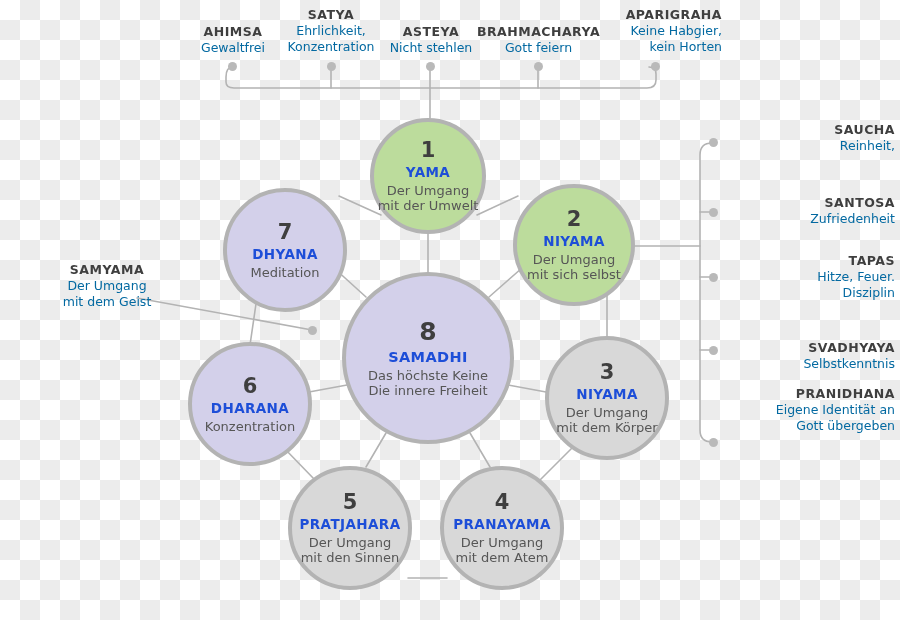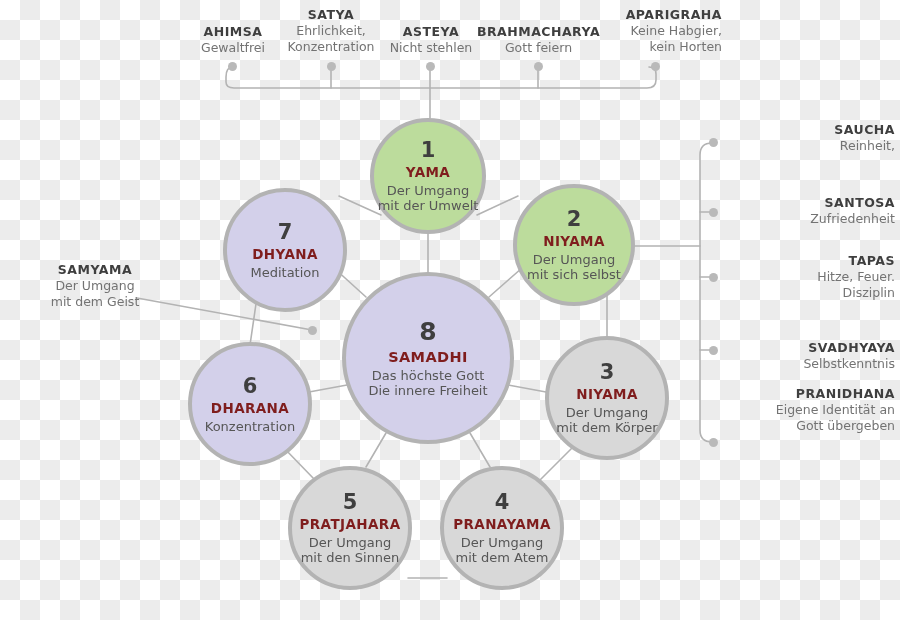--- a/index.html
+++ b/index.html
@@ -24,32 +24,32 @@
     border-radius:50%;
     box-sizing:border-box;
     border:4px solid #b3b3b3;
     display:flex;flex-direction:column;
     align-items:center;justify-content:center;
     text-align:center;
     color:#4d4d4d;
     line-height:1.18;
   }
   .node .num{font-size:21px;font-weight:bold;color:#3f3f3f;margin-bottom:2px;}
-  .node .name{font-size:13.5px;font-weight:bold;letter-spacing:.4px;color:#7f1d1d;margin-bottom:2px;}
+  .node .name{font-size:13.5px;font-weight:bold;letter-spacing:.4px;color:#1d4ed8;margin-bottom:2px;}
   .node .desc{font-size:13px;color:#565656;}
   .node .desc div{white-space:nowrap;}
 
   .fill-green{background:#bcdc9c;}
   .fill-purple{background:#d3d0ea;}
   .fill-gray{background:#d8d8d8;}
 
   
   .lbl{position:absolute;color:#5a5a5a;}
   .lbl .t{font-size:12.5px;font-weight:bold;color:#3f3f3f;letter-spacing:.5px;line-height:1.28;}
-  .lbl .s{font-size:12.5px;color:#737373;line-height:1.3;}
+  .lbl .s{font-size:12.5px;color:#0369a1;line-height:1.3;}
   .lbl.center{text-align:center;}
   .lbl.left{text-align:right;}
 
   .dot{position:absolute;width:9px;height:9px;border-radius:50%;background:#b9b9b9;}
 </style>
 </head>
 <body>
 
 <div id="stage">
 
@@ -143,21 +143,21 @@
   <div class="lbl left" style="left:730px;top:328px;width:165px;margin-top:12px;">
     <div class="t">SVADHYAYA</div>
     <div class="s">Selbstkenntnis</div>
   </div>
   <div class="lbl left" style="left:730px;top:386px;width:165px;">
     <div class="t">PRANIDHANA</div>
     <div class="s">Eigene Identität an</div>
     <div class="s">Gott übergeben</div>
   </div>
 
-  <div class="lbl center" style="left:40px;top:262px;width:110px;">
+  <div class="lbl center" style="left:40px;top:262px;width:110px;padding-left:12px;">
     <div class="t">SAMYAMA</div>
     <div class="s">Der Umgang</div>
     <div class="s">mit dem Geist</div>
   </div>
   <div class="dot" style="left:308px;top:326px;"></div>
 
   <div class="node fill-green" style="left:370px;top:118px;width:116px;height:116px;">
     <div class="num">1</div>
     <div class="name">YAMA</div>
     <div class="desc">
@@ -215,18 +215,18 @@
     <div class="name">DHYANA</div>
     <div class="desc">
       <div>Meditation</div>
     </div>
   </div>
 
   <div class="node fill-purple" style="left:342px;top:272px;width:172px;height:172px;">
     <div class="num" style="font-size:25px;">8</div>
     <div class="name" style="font-size:14.5px;">SAMADHI</div>
     <div class="desc">
-      <div>Das höchste Gott</div>
+      <div>Das höchste Keine</div>
       <div>Die innere Freiheit</div>
     </div>
   </div>
 
 </div>
 
 </body></html>

